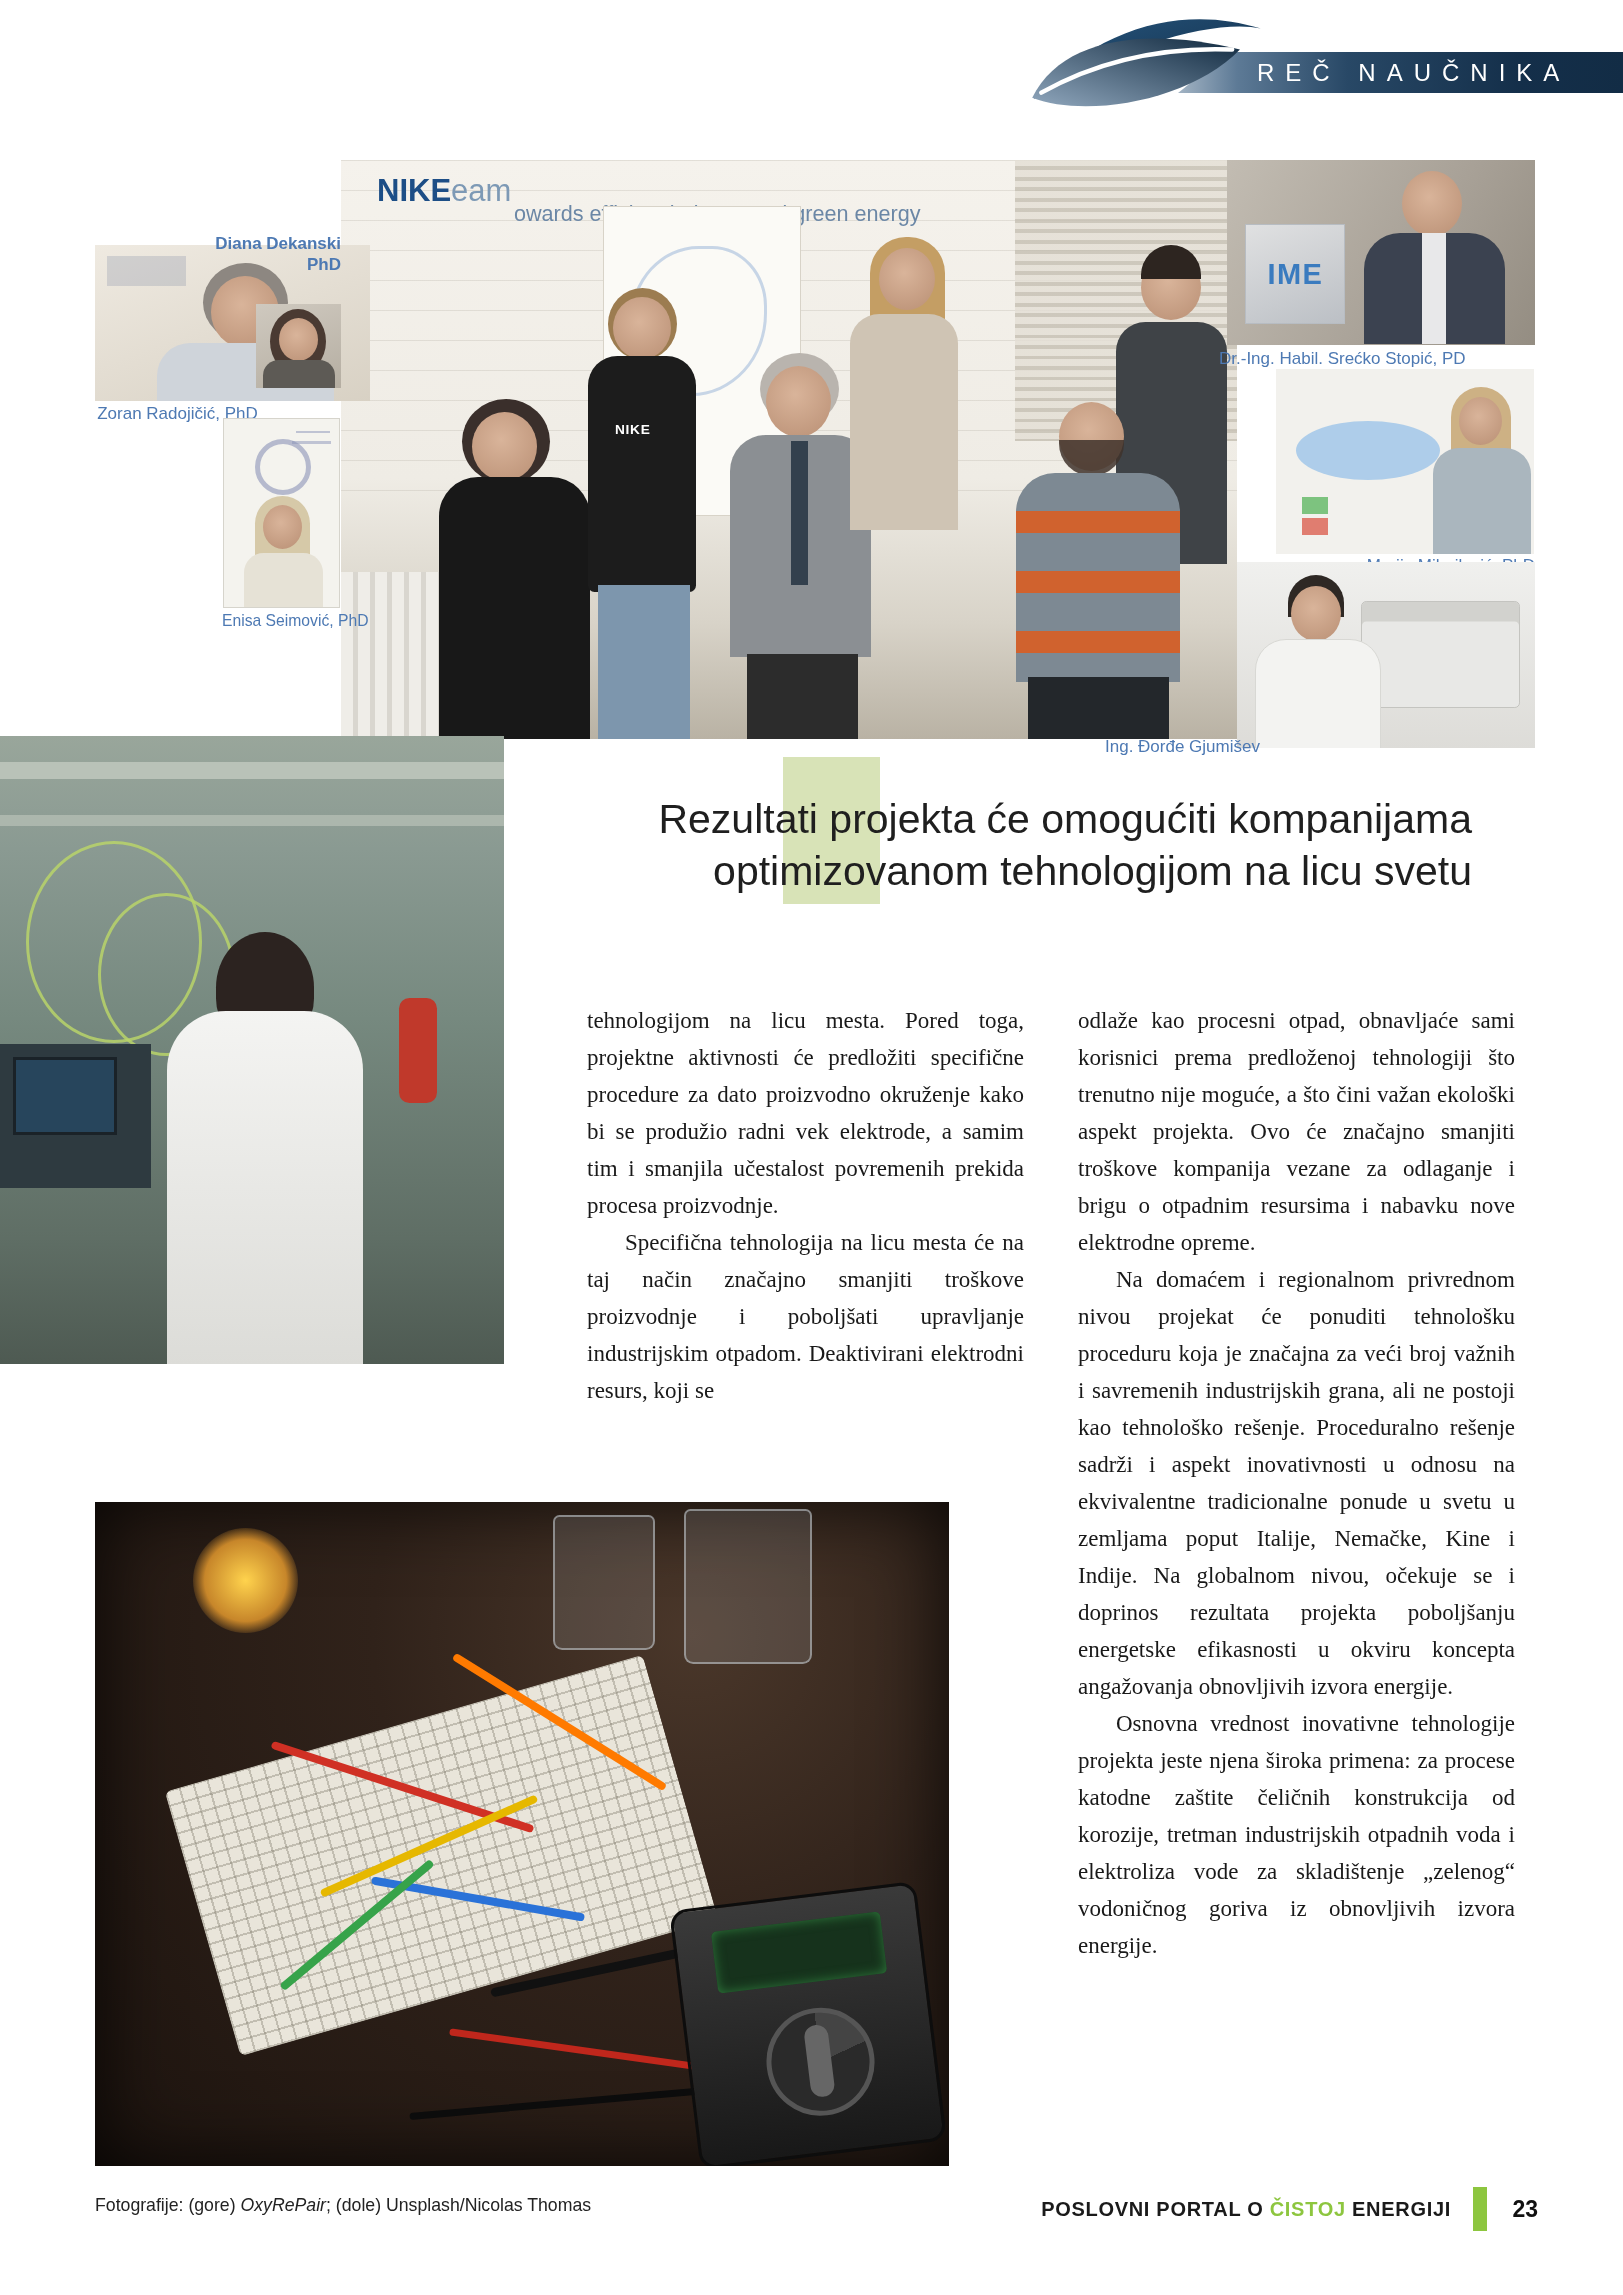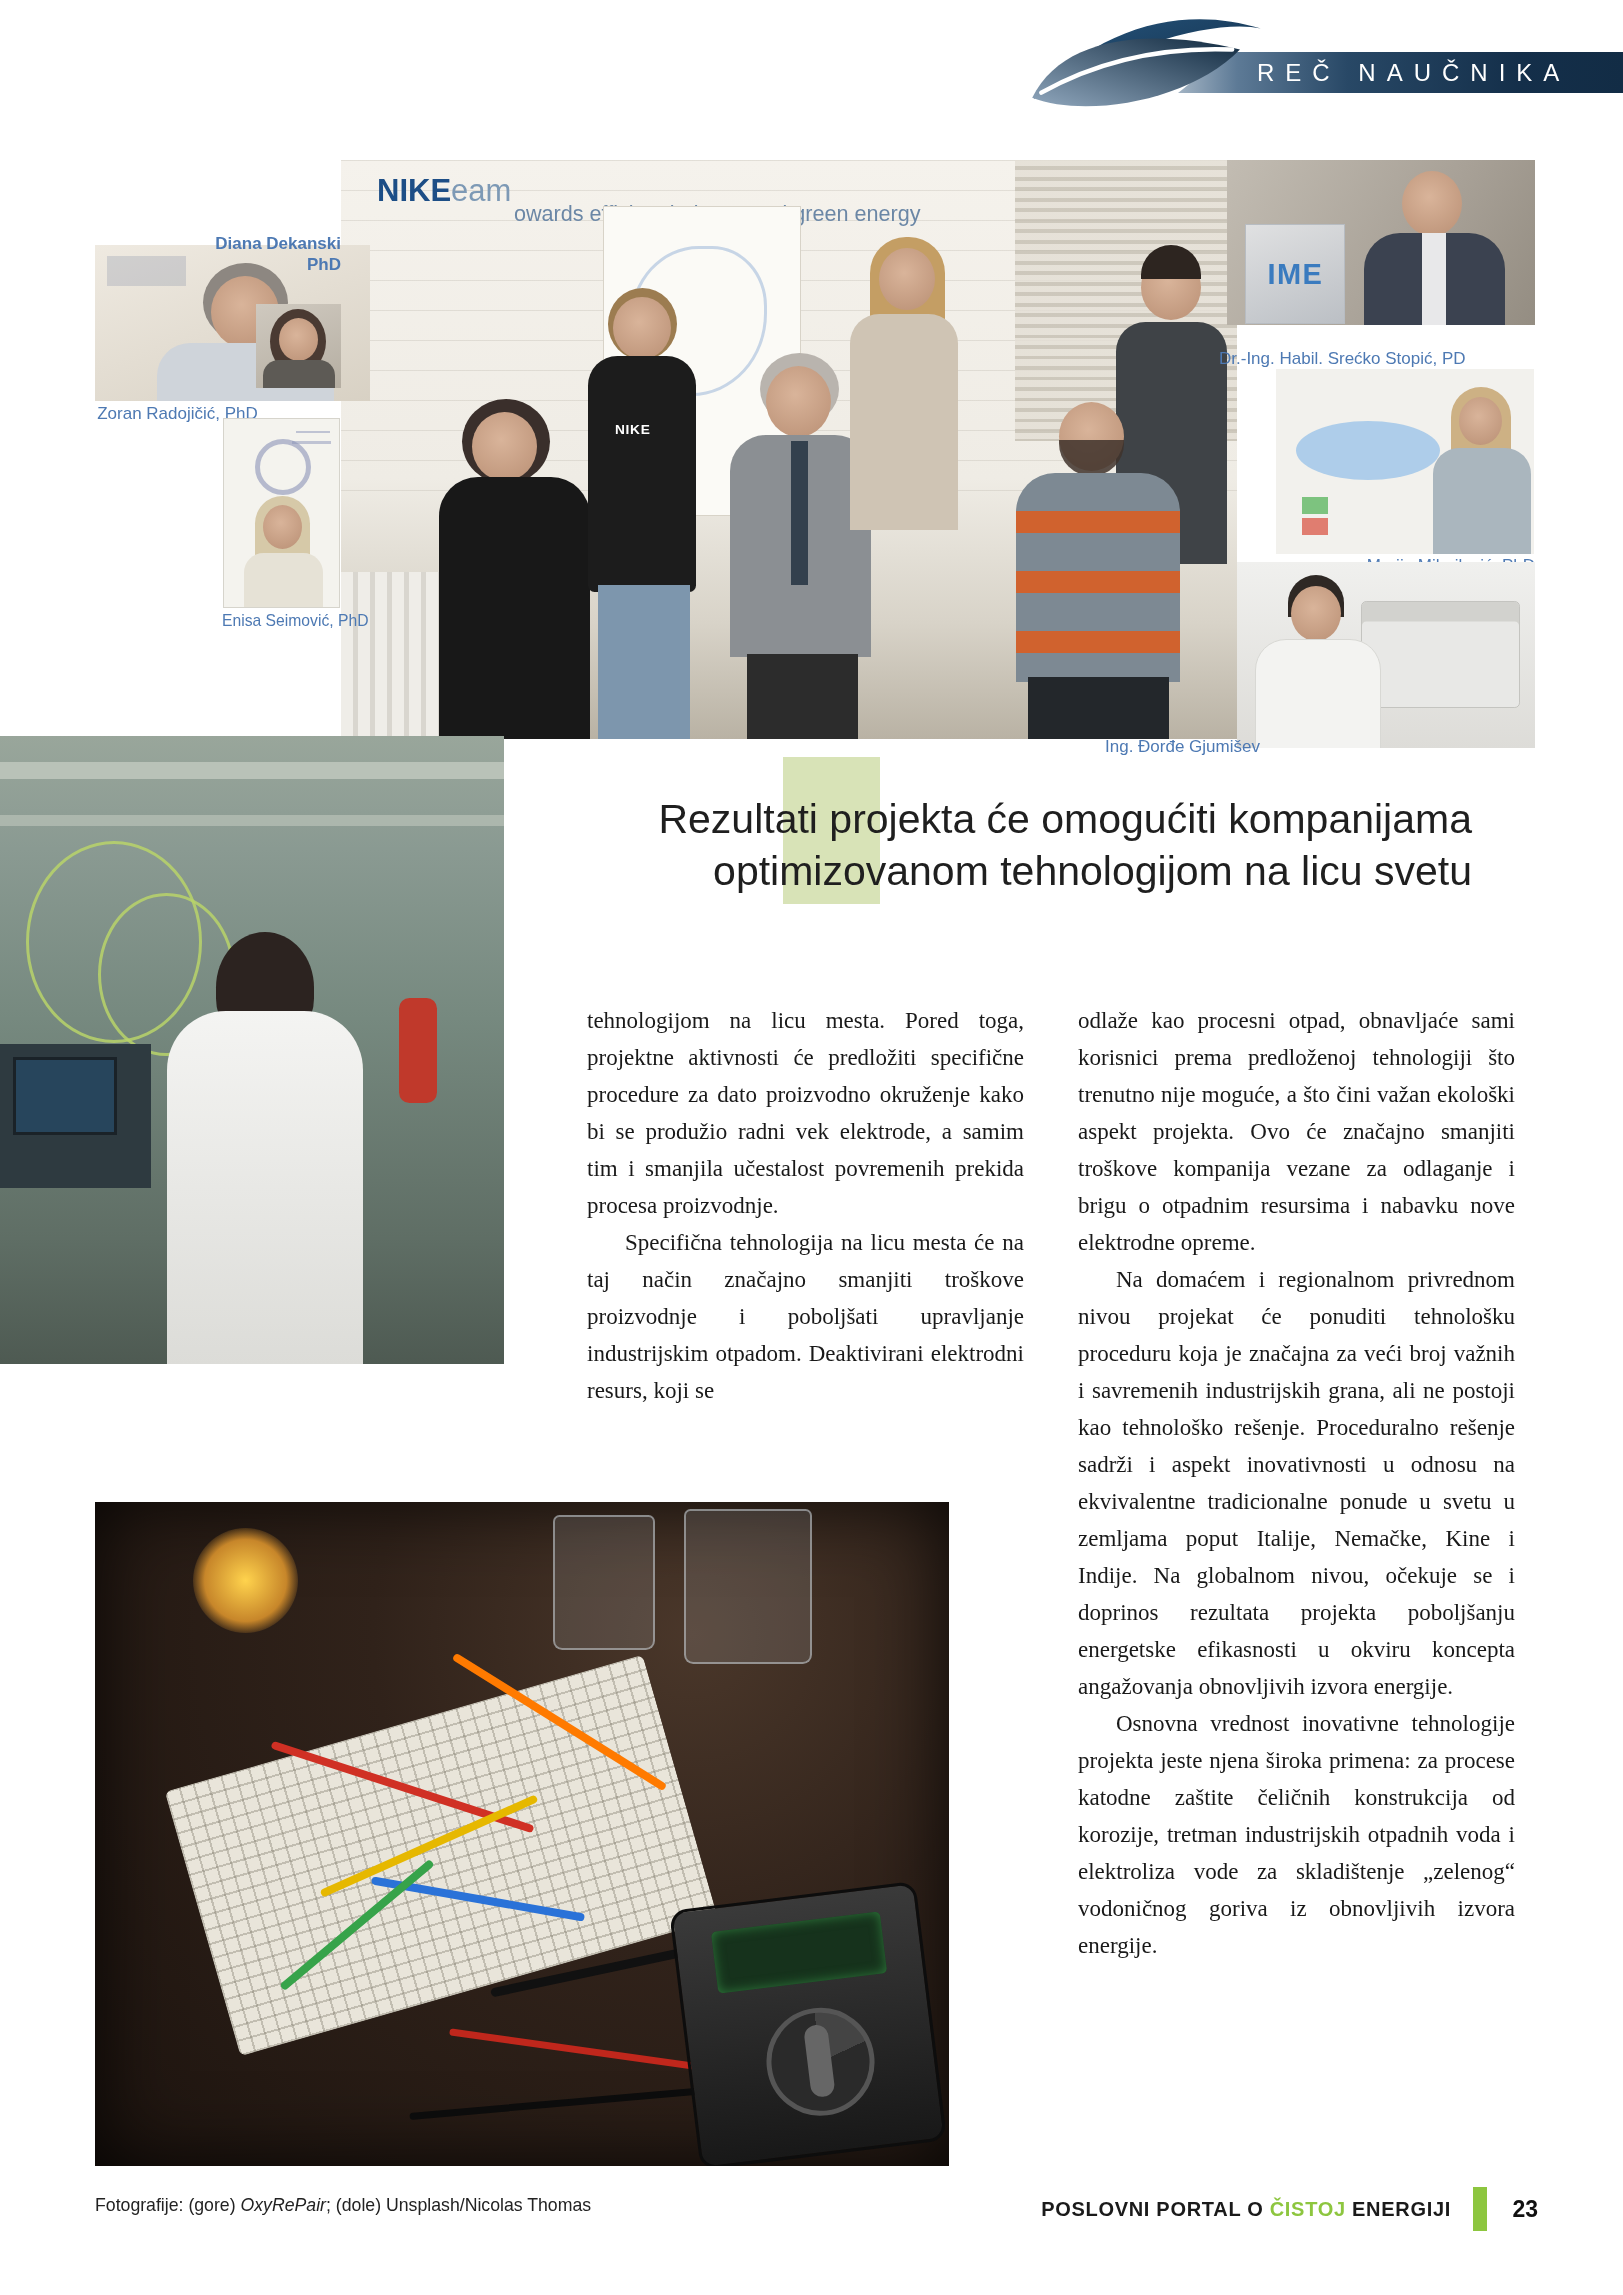--- a/index.html
+++ b/index.html
@@ -43,21 +43,21 @@
 
   .zoran-photo{left:3.3px;top:85px;width:275px;height:156px;
     background:linear-gradient(160deg,#efeae1,#d8d1c4);}
   .diana-photo{left:164px;top:144px;width:85px;height:84px;
     background:linear-gradient(160deg,#cfc9bf,#b5aea2);}
   .enisa-card{left:131px;top:258px;width:115px;height:188px;background:#f4f3ee;
     border:0.7px solid #d6d4cc;}
   .seal{position:absolute;left:31px;top:19.6px;width:46px;height:46px;border-radius:50%;
     border:5.2px solid #8a93b8;opacity:.6;}
   .card-line{position:absolute;height:2.6px;background:#8a93b8;opacity:.5;}
-  .stopic-photo{left:1135px;top:0;width:308px;height:165px;
+  .stopic-photo{left:1135px;top:0;width:308px;height:185px;
     background:linear-gradient(120deg,#c2bcb2,#a8a197 60%,#948d82);}
   .ime-sign{position:absolute;left:18.3px;top:64px;width:98px;height:98px;
     background:linear-gradient(160deg,rgba(230,232,235,.85),rgba(190,196,204,.85));
     border:1.3px solid #b7bcc2;display:flex;align-items:center;justify-content:center;
     color:#3a7bbf;font-weight:bold;font-size:29px;letter-spacing:1.3px;}
   .marija-photo{left:1184px;top:209px;width:258px;height:185px;background:#f2f1ed;}
   .poster-ellipse{position:absolute;left:19.6px;top:52px;width:144px;height:59px;border-radius:50%;
     background:#9cc4e8;opacity:.8;}
   .poster-mark1{position:absolute;left:26px;top:128px;width:26px;height:17px;background:#4caf50;opacity:.7;}
   .poster-mark2{position:absolute;left:26px;top:149px;width:26px;height:17px;background:#d84b3a;opacity:.7;}

